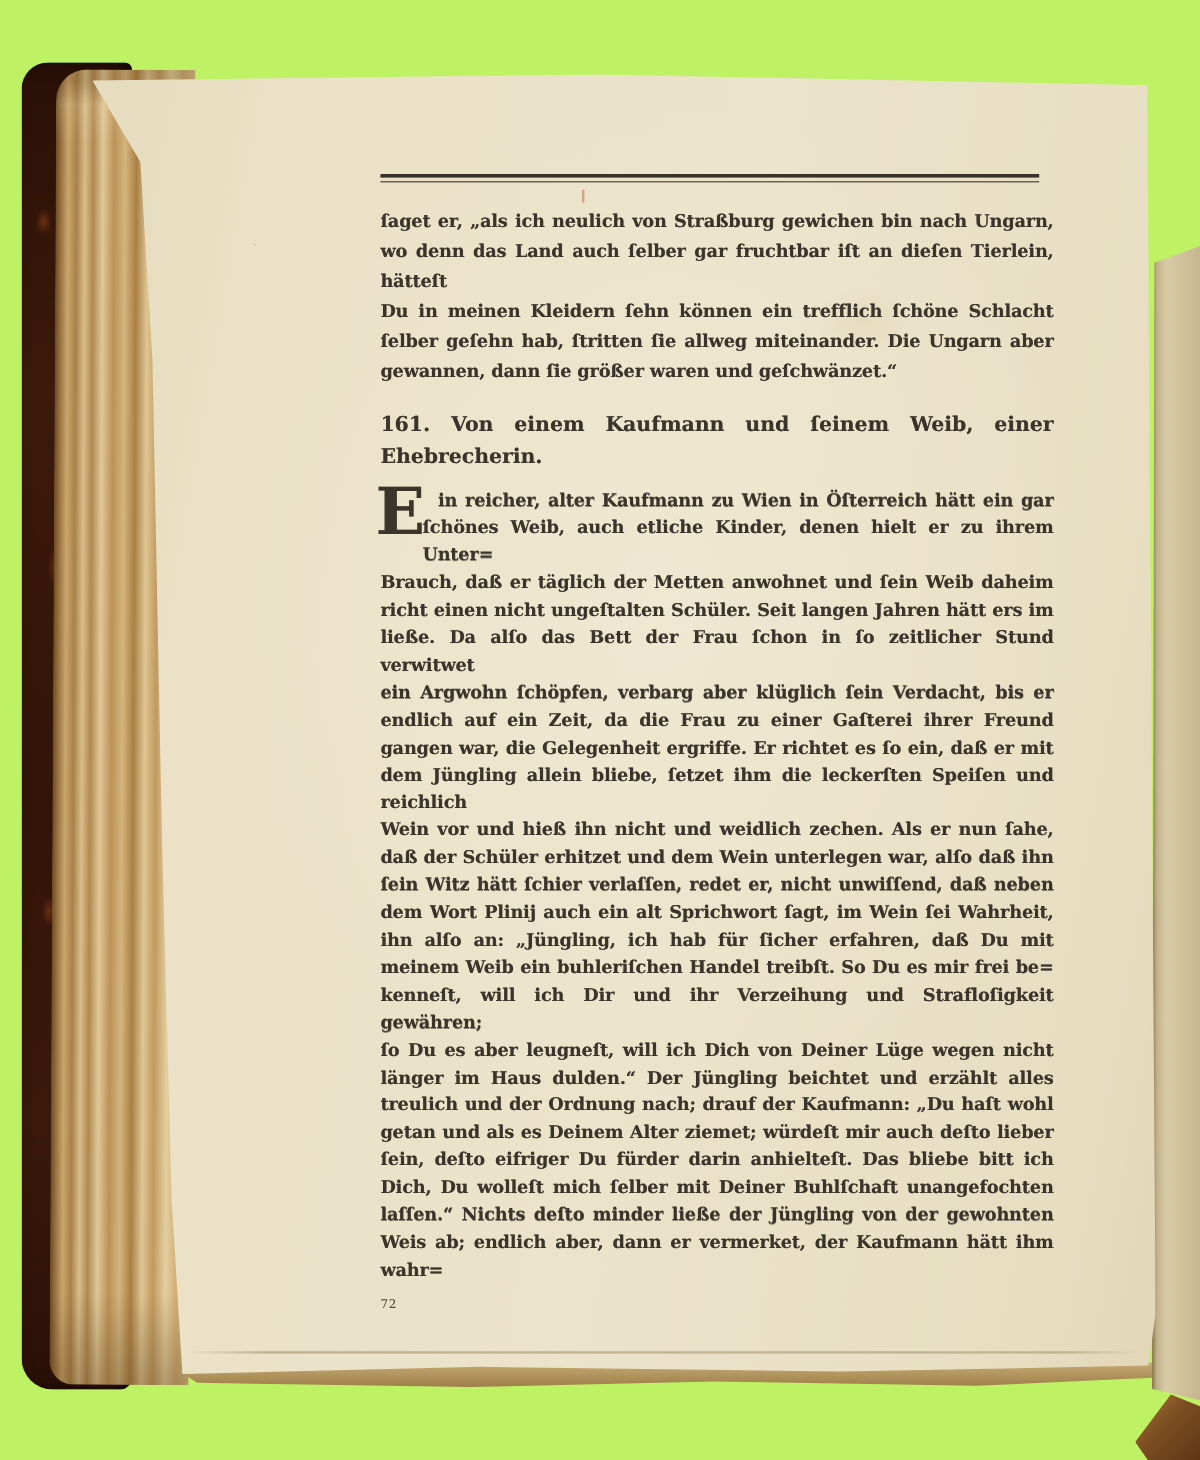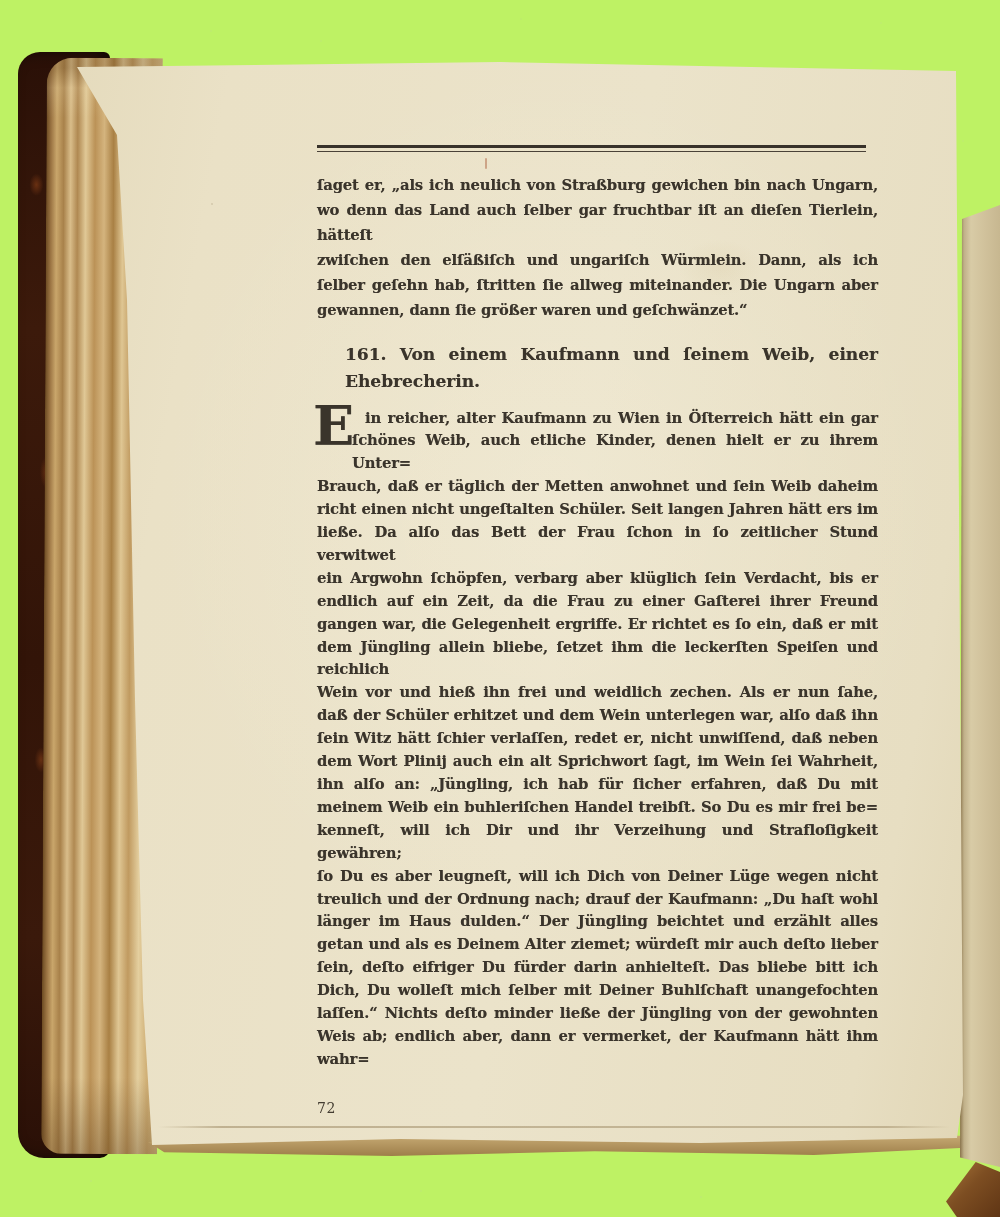--- a/index.html
+++ b/index.html
@@ -71,27 +71,27 @@
   .top-rule{width:549px;height:2.5px;border-top:3.5px solid #38322a;border-bottom:1.5px solid #4a4238;}
   .stray{position:absolute;left:168px;top:13px;width:2px;height:11px;border-radius:1px;
     background:rgba(160,70,35,.40);}
   .para,.heading{font-weight:700;}
   .tline{font-size:14.7px;letter-spacing:-.1px;text-align:justify;text-align-last:justify;
     -moz-text-align-last:justify;white-space:normal;}
   .para1{margin-top:20px;}
   .para1 .tline{line-height:25px;}
   .para1 .tline:last-child{text-align-last:left;-moz-text-align-last:left;}
   .heading{margin-top:19px;font-size:17px;line-height:27px;text-align:justify;
-    text-align-last:justify;margin-left:28px;-moz-text-align-last:justify;}
+    text-align-last:justify;-moz-text-align-last:justify;}
   .body{margin-top:12px;position:relative;}
   .body .tline{line-height:22.9px;}
   .body .body-lines .tline:nth-child(1){padding-left:48px;}
   .body .body-lines .tline:nth-child(2){padding-left:35px;}
   .dropcap{position:absolute;left:-4px;top:-7px;font-size:54px;line-height:52px;font-weight:700;}
-  .pagenum{margin-top:29px;font-size:14px;font-weight:400;letter-spacing:.5px;
+  .pagenum{margin-top:11px;font-size:10px;font-weight:400;letter-spacing:.5px;
     text-shadow:none;color:#433c31;}
 </style>
 </head>
 <body>
 
 <div class="scene">
   <div class="specks"></div>
 
   <div class="cover-left">
     <span class="wormhole" style="left:84px;top:1004px;"></span>
@@ -106,49 +106,49 @@
   <div class="crease"></div>
   <div class="ribbon"></div>
 
   <div class="text-block">
     <div class="top-rule"></div>
     <div class="stray"></div>
 
     <div class="para para1">
         <div class="tline">ſaget er, „als ich neulich von Straßburg gewichen bin nach Ungarn,</div>
         <div class="tline">wo denn das Land auch ſelber gar fruchtbar iſt an dieſen Tierlein, hätteſt</div>
-        <div class="tline">zwiſchen den elſäßiſch und ungariſch Würmlein. Dann, als ich</div>
+        <div class="tline">Du in meinen Kleidern ſehn können ein trefflich ſchöne Schlacht</div>
         <div class="tline">ſelber geſehn hab, ſtritten ſie allweg miteinander. Die Ungarn aber</div>
         <div class="tline">gewannen, dann ſie größer waren und geſchwänzet.“</div>
       </div>
 
     <div class="heading">161. Von einem Kaufmann und ſeinem Weib, einer Ehebrecherin.</div>
 
     <div class="para body">
       <span class="dropcap">E</span>
       <div class="body-lines">
           <div class="tline">in reicher, alter Kaufmann zu Wien in Öſterreich hätt ein gar</div>
           <div class="tline">ſchönes Weib, auch etliche Kinder, denen hielt er zu ihrem Unter=</div>
           <div class="tline">Brauch, daß er täglich der Metten anwohnet und ſein Weib daheim</div>
           <div class="tline">richt einen nicht ungeſtalten Schüler. Seit langen Jahren hätt ers im</div>
           <div class="tline">ließe. Da alſo das Bett der Frau ſchon in ſo zeitlicher Stund verwitwet</div>
           <div class="tline">ein Argwohn ſchöpfen, verbarg aber klüglich ſein Verdacht, bis er</div>
           <div class="tline">endlich auf ein Zeit, da die Frau zu einer Gaſterei ihrer Freund</div>
           <div class="tline">gangen war, die Gelegenheit ergriffe. Er richtet es ſo ein, daß er mit</div>
           <div class="tline">dem Jüngling allein bliebe, ſetzet ihm die leckerſten Speiſen und reichlich</div>
-          <div class="tline">Wein vor und hieß ihn frei und weidlich zechen. Als er nun ſahe,</div>
+          <div class="tline">Wein vor und hieß ihn nicht und weidlich zechen. Als er nun ſahe,</div>
           <div class="tline">daß der Schüler erhitzet und dem Wein unterlegen war, alſo daß ihn</div>
           <div class="tline">ſein Witz hätt ſchier verlaſſen, redet er, nicht unwiſſend, daß neben</div>
           <div class="tline">dem Wort Plinij auch ein alt Sprichwort ſagt, im Wein ſei Wahrheit,</div>
           <div class="tline">ihn alſo an: „Jüngling, ich hab für ſicher erfahren, daß Du mit</div>
           <div class="tline">meinem Weib ein buhleriſchen Handel treibſt. So Du es mir frei be=</div>
           <div class="tline">kenneſt, will ich Dir und ihr Verzeihung und Strafloſigkeit gewähren;</div>
           <div class="tline">ſo Du es aber leugneſt, will ich Dich von Deiner Lüge wegen nicht</div>
+          <div class="tline">länger im Haus dulden.“ Der Jüngling beichtet und erzählt alles</div>
           <div class="tline">treulich und der Ordnung nach; drauf der Kaufmann: „Du haſt wohl</div>
-          <div class="tline">länger im Haus dulden.“ Der Jüngling beichtet und erzählt alles</div>
           <div class="tline">getan und als es Deinem Alter ziemet; würdeſt mir auch deſto lieber</div>
           <div class="tline">ſein, deſto eifriger Du fürder darin anhielteſt. Das bliebe bitt ich</div>
           <div class="tline">Dich, Du wolleſt mich ſelber mit Deiner Buhlſchaft unangefochten</div>
           <div class="tline">laſſen.“ Nichts deſto minder ließe der Jüngling von der gewohnten</div>
           <div class="tline">Weis ab; endlich aber, dann er vermerket, der Kaufmann hätt ihm wahr=</div>
         </div>
     </div>
 
     <div class="pagenum">72</div>
   </div>

